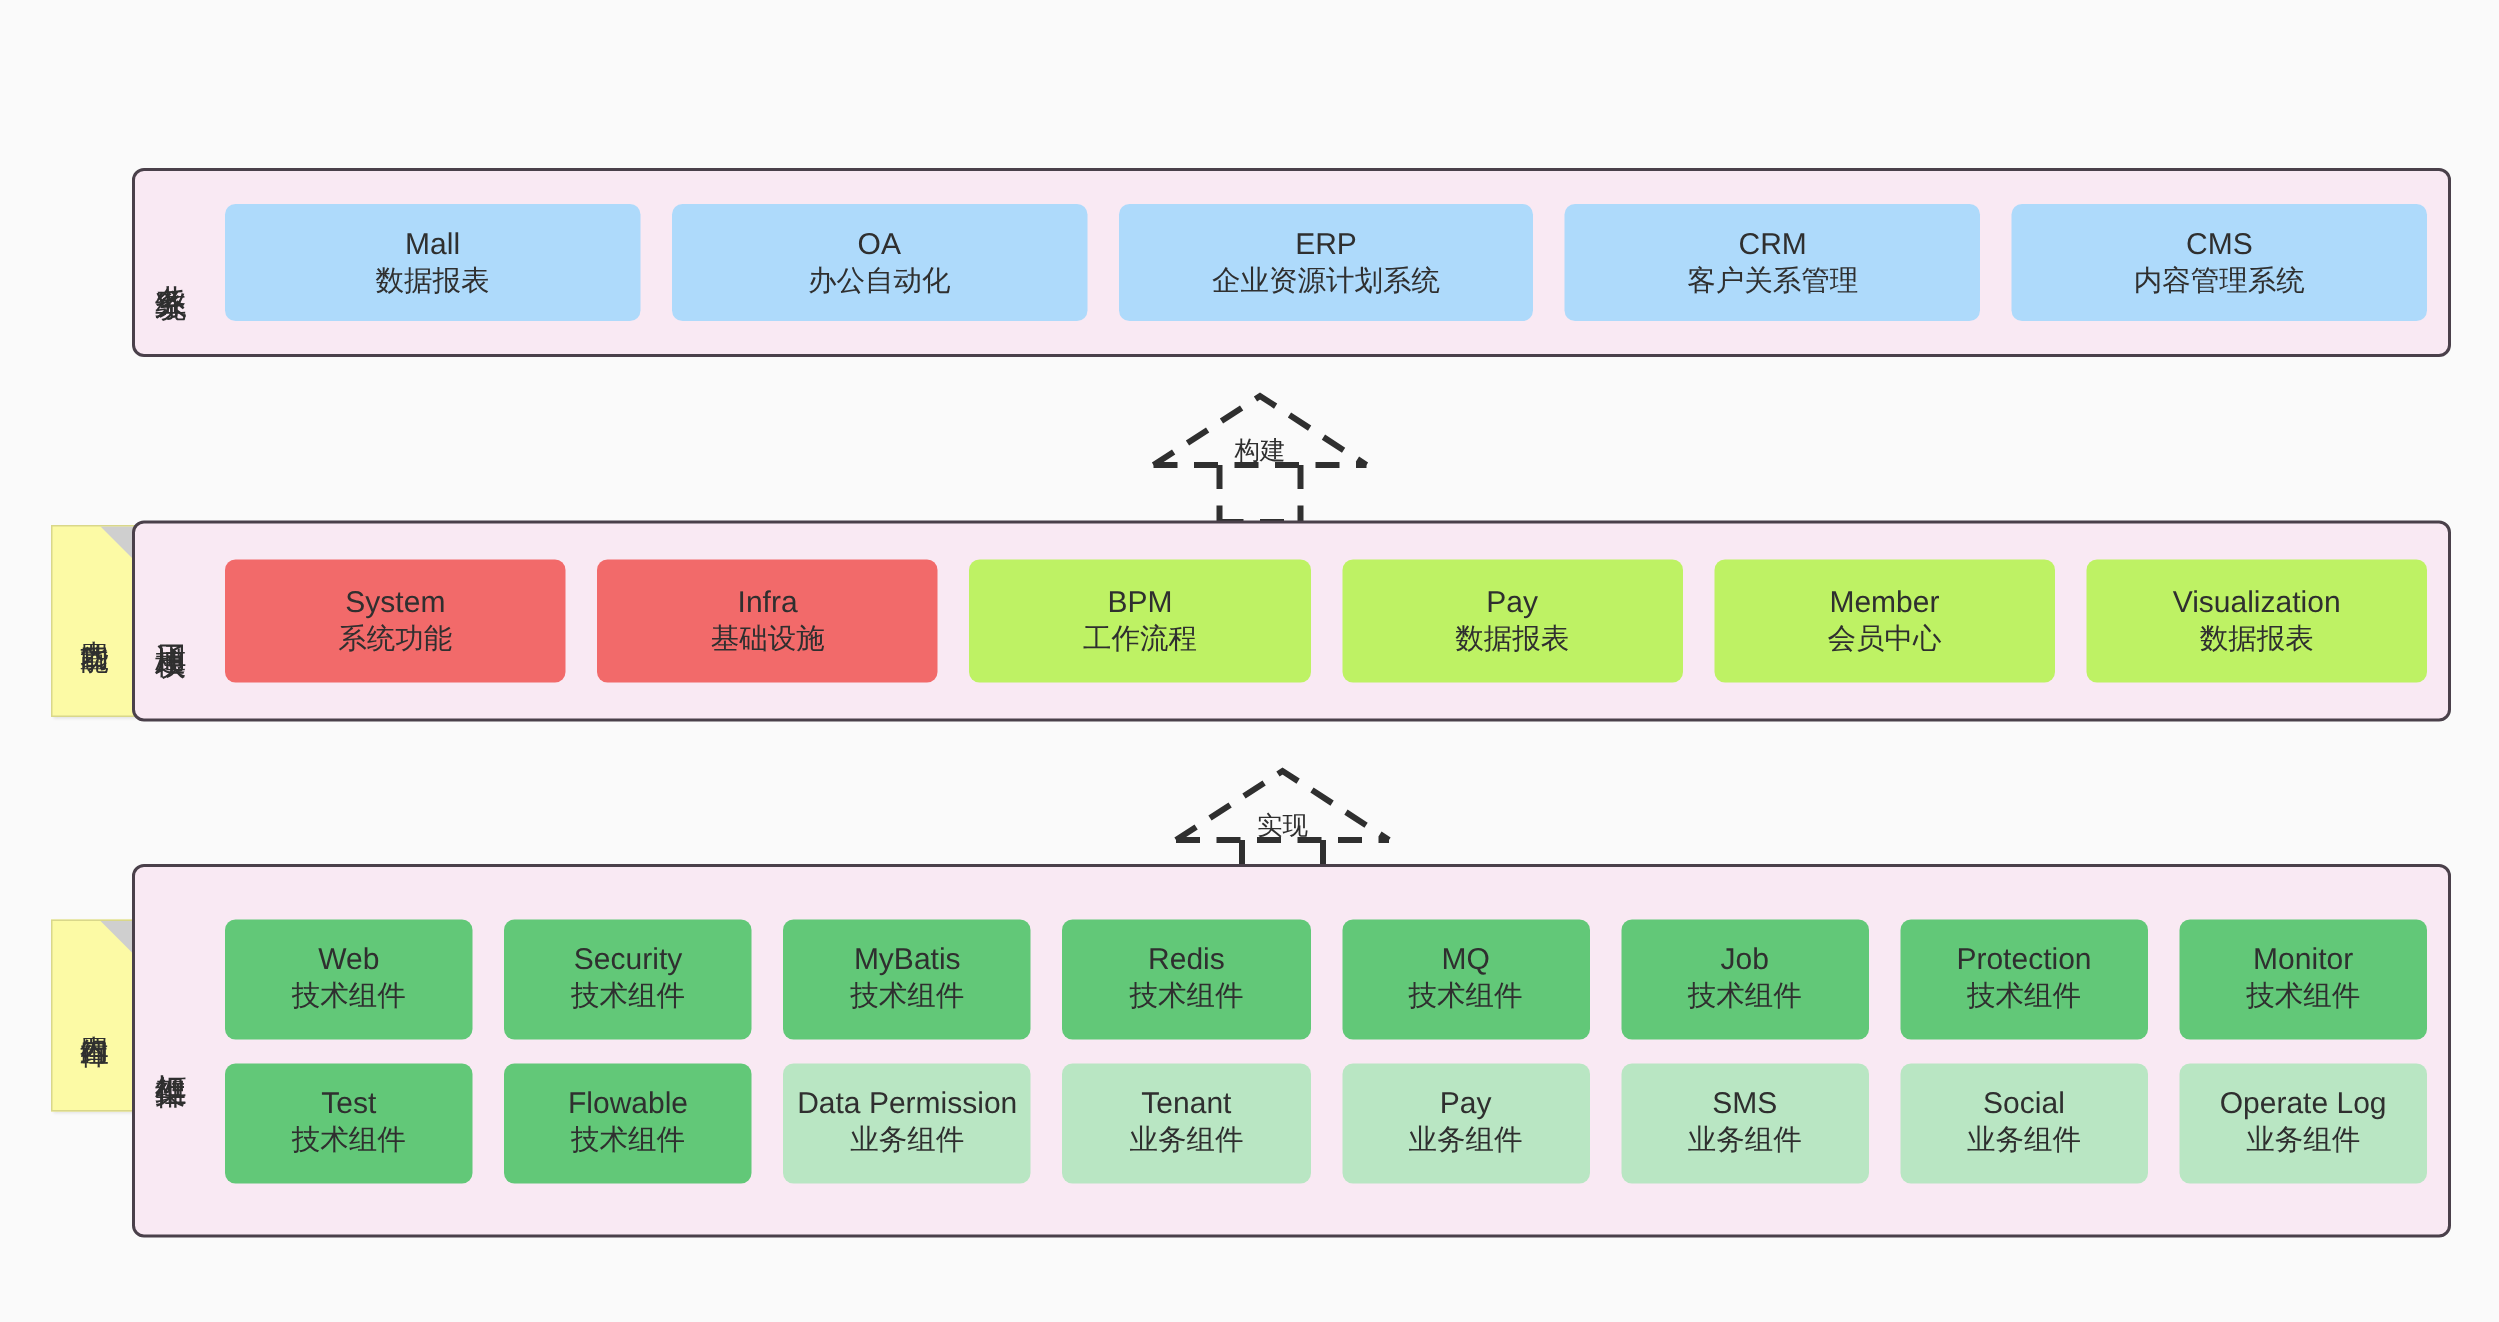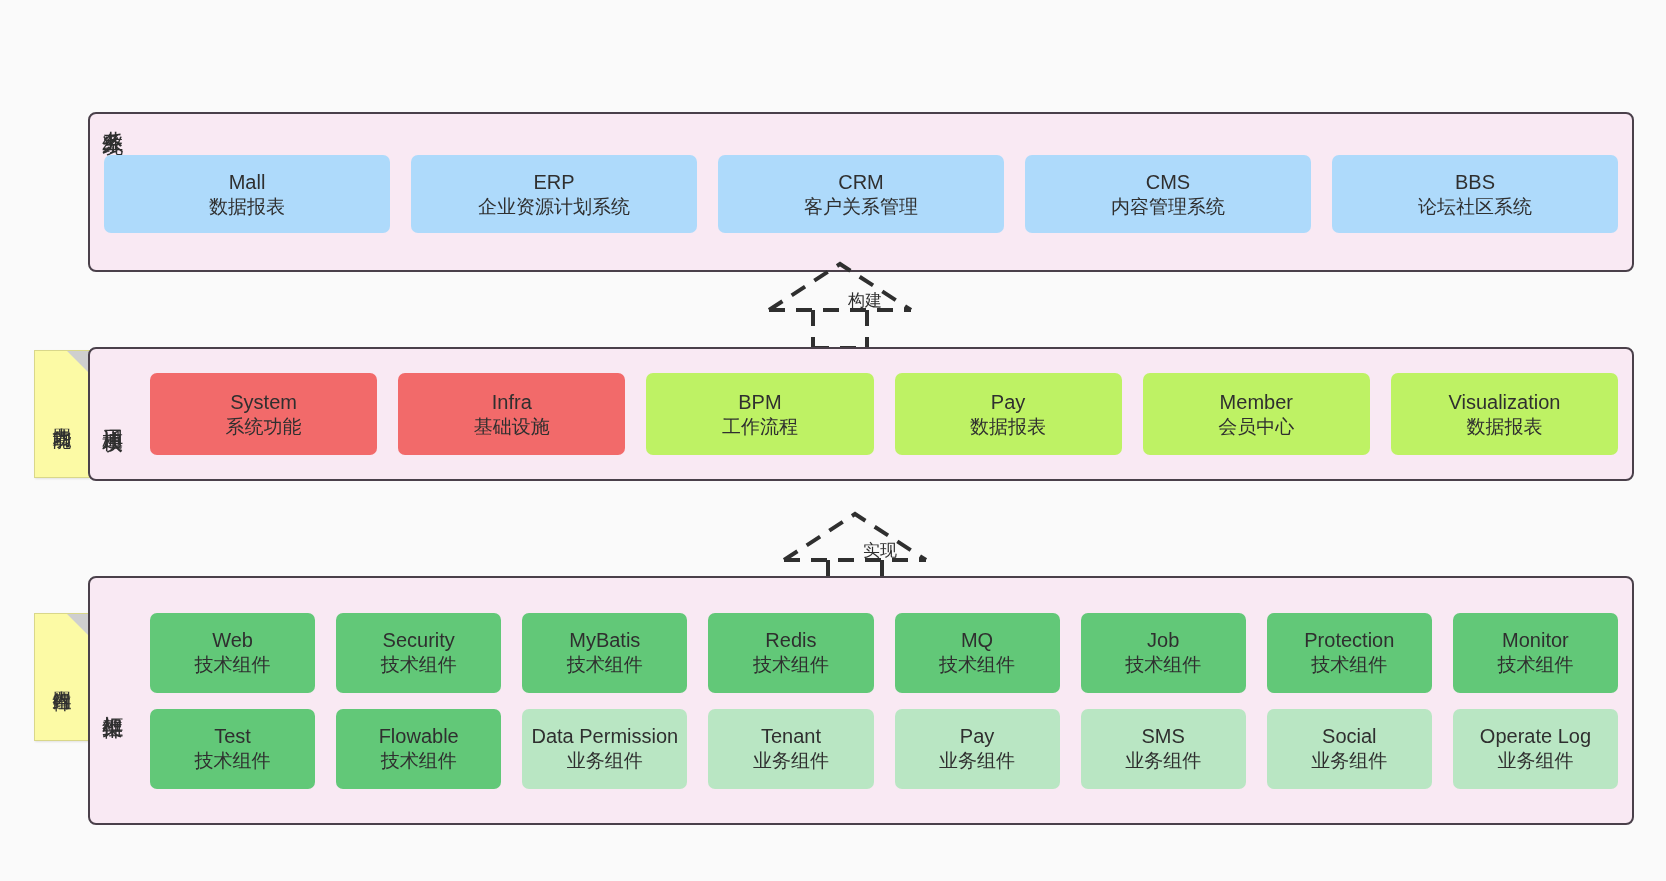--- a/index.html
+++ b/index.html
@@ -86,21 +86,21 @@
     color: #2f2f2f;
   }
 
   .box.blue   { background: #aedafb; }
   .box.red    { background: #f26a6a; }
   .box.pink   { background: #bef264; }
   .box.green  { background: #62c878; }
   .box.lgreen { background: #b9e6c3; }
 
   
-  #layer-business { left: 88px;  top: 112px; width: 1546px; height: 160px; flex-direction: column; }
+  #layer-business { left: 88px;  top: 112px; width: 1546px; height: 126px; }
   #layer-business .box { height: 78px; }
 
   #layer-modules  { left: 88px;  top: 347px; width: 1546px; height: 134px; }
   #layer-modules .box { height: 82px; }
 
   #layer-framework{ left: 88px;  top: 576px; width: 1546px; height: 249px; }
   #layer-framework .box { height: 80px; }
   #layer-framework .layer-title { font-size: 21px; }
 
   
@@ -143,53 +143,52 @@
   .uml-arrow .uml-label {
     position: absolute;
     left: 50%;
     transform: translateX(-50%);
     top: 31px;
     font-size: 17px;
     color: #2f2f2f;
     background: transparent;
     padding: 0 3px;
     white-space: nowrap;
-    margin-left: 25px;
   }
   #arrow-build   { left: 755px; top: 258px; }
   #arrow-realize { left: 770px; top: 508px; text-align: center; }
 </style>
 </head>
 <body>
 
 <div class="canvas">
 
   <div class="layer" id="layer-business">
     <div class="layer-title">业务系统</div>
     <div class="layer-body">
       <div class="row">
         <div class="box blue">
           <span class="en">Mall</span>
           <span class="cn">数据报表</span>
         </div>
         <div class="box blue">
+          <span class="en">OA</span>
+          <span class="cn">办公自动化</span>
+        </div>
+        <div class="box blue">
           <span class="en">ERP</span>
           <span class="cn">企业资源计划系统</span>
         </div>
         <div class="box blue">
           <span class="en">CRM</span>
           <span class="cn">客户关系管理</span>
         </div>
         <div class="box blue">
           <span class="en">CMS</span>
           <span class="cn">内容管理系统</span>
-        </div>
-        <div class="box blue">
-          <span class="en">BBS</span>
-          <span class="cn">论坛社区系统</span>
         </div>
       </div>
     </div>
   </div>
 
   <div class="uml-arrow" id="arrow-build">
     <svg width="170" height="92" viewBox="0 0 170 92">
       <path d="M14 52 L85 6 L156 52" fill="none" stroke="#2f2f2f" stroke-width="4" stroke-dasharray="16 11" stroke-linecap="butt"></path>
       <path d="M14 52 L156 52" fill="none" stroke="#2f2f2f" stroke-width="4" stroke-dasharray="16 11"></path>
       <path d="M58 52 L58 92" fill="none" stroke="#2f2f2f" stroke-width="4" stroke-dasharray="16 11"></path>

